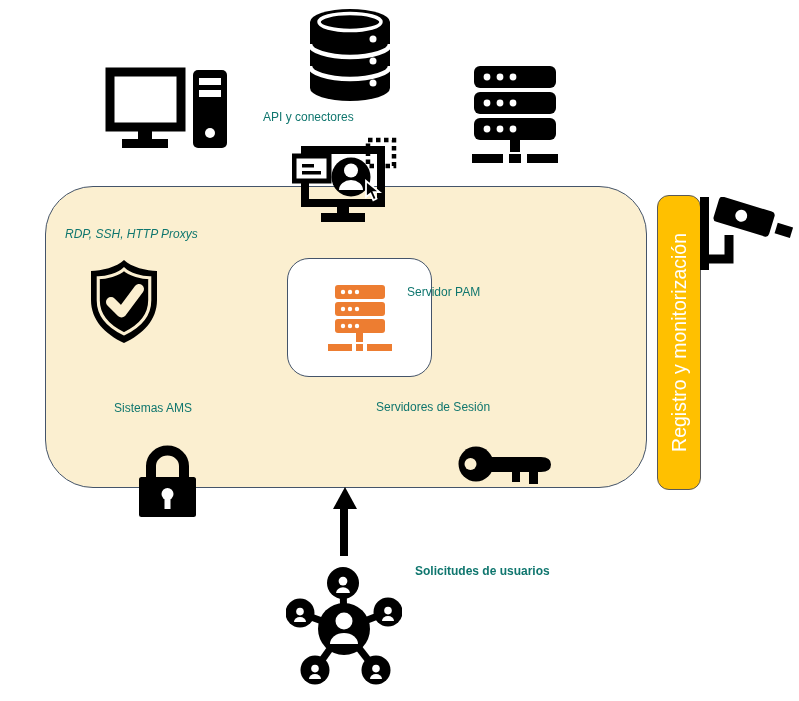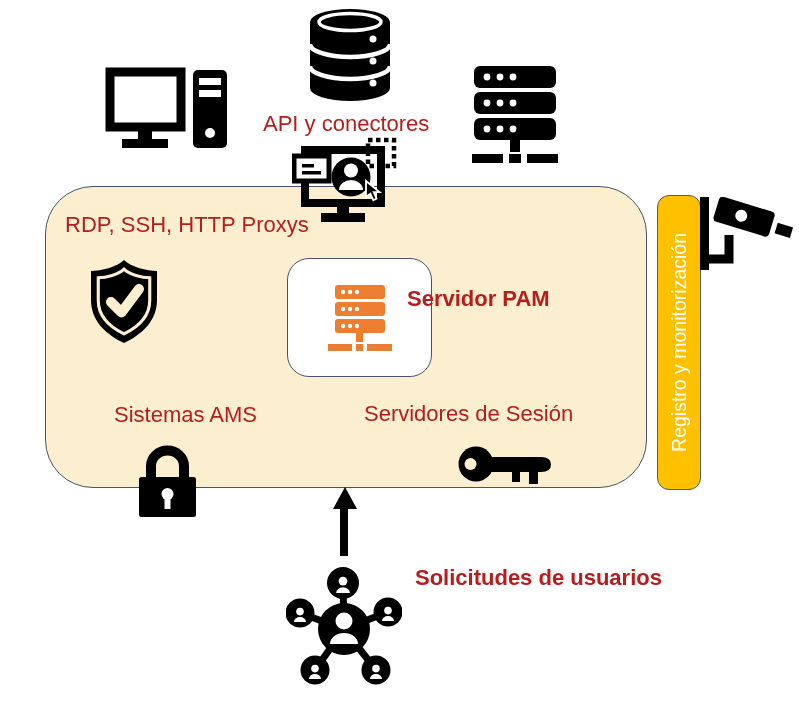--- a/index.html
+++ b/index.html
@@ -1,21 +1,21 @@
 <!DOCTYPE html>
 <html><head>
 <meta charset="utf-8">
 <style>
   html,body{margin:0;padding:0;}
   body{
     width:799px;height:701px;position:relative;background:#ffffff;
     font-family:"Liberation Sans",sans-serif;color:#000;overflow:hidden;
   }
   .abs{position:absolute;}
-  .label{font-size:22px;line-height:1.15;color:#b91c1c;white-space:nowrap;}
+  .label{font-size:12px;line-height:1.15;color:#0f766e;white-space:nowrap;}
   
   .zone{
     left:45px;top:186px;width:602px;height:302px;
     background:#FBEFD0;border:1.6px solid #44546A;border-radius:48px;
     box-sizing:border-box;
   }
   
   .pam-box{
     left:287px;top:258px;width:145px;height:119px;
     background:#ffffff;border:1.6px solid #44546A;border-radius:22px;
@@ -101,21 +101,21 @@
     <rect x="2" y="19" width="35" height="25" fill="#fff" stroke="#000" stroke-width="5"></rect>
     <rect x="10" y="27" width="12" height="3.5" fill="#000"></rect>
     <rect x="10" y="34" width="19" height="3.5" fill="#000"></rect>
     <circle cx="59" cy="40" r="19.5" fill="#000"></circle>
     <circle cx="59" cy="33.5" r="7" fill="#fff"></circle>
     <path d="M47,53 a12,10 0 0 1 24,0 z" fill="#fff"></path>
     <path d="M74,44 l0,16 4.4,-3.4 2.9,6.6 3.2,-1.7 -2.8,-6.4 5.8,0 z" fill="#000" stroke="#fff" stroke-width="1.8"></path>
   </svg>
 </div>
 
-<div class="abs label" style="left:65px;top:212px;">RDP, SSH, HTTP Proxys</div>
+<div class="abs label" style="left:65px;top:228px;font-style:italic;">RDP, SSH, HTTP Proxys</div>
 
 <div class="abs" style="left:88px;top:258px;width:72px;height:86px;">
   <svg width="72" height="86" viewBox="0 0 72 86">
     <path d="M36,2 C29,9 13,13 3,13 L3,42 C3,62 17,76 36,85 C55,76 69,62 69,42 L69,13 C59,13 43,9 36,2 Z" fill="#000"></path>
     <path d="M36,2 C29,9 13,13 3,13 L3,42 C3,62 17,76 36,85 C55,76 69,62 69,42 L69,13 C59,13 43,9 36,2 Z" transform="translate(36,43.5) scale(0.78) translate(-36,-43.5)" fill="none" stroke="#FBEFD0" stroke-width="4"></path>
     <path d="M23,44 L33.5,54.5 L51,31" fill="none" stroke="#FBEFD0" stroke-width="10" stroke-linecap="round" stroke-linejoin="round"></path>
   </svg>
 </div>
 
 <div class="abs pam-box">
@@ -134,34 +134,34 @@
         <circle cx="22" cy="41" r="2.2" fill="#fff"></circle>
         <circle cx="29" cy="41" r="2.2" fill="#fff"></circle>
       <rect x="28" y="48" width="7" height="9" fill="#ED7D31"></rect>
       <rect x="0" y="59" width="24" height="7" fill="#ED7D31"></rect>
       <rect x="28" y="59" width="7" height="7" fill="#ED7D31"></rect>
       <rect x="39" y="59" width="25" height="7" fill="#ED7D31"></rect>
     </svg>
   </div>
 </div>
 
-<div class="abs label" style="left:407px;top:286px;font-weight:bold;">Servidor PAM</div>
+<div class="abs label" style="left:407px;top:286px;">Servidor PAM</div>
 
 <div class="abs label" style="left:105px;top:402px;margin-left:9px;">Sistemas AMS</div>
 
 <div class="abs" style="left:139px;top:441px;width:57px;height:76px;">
   <svg width="57" height="76" viewBox="0 0 57 76">
     <path d="M12,40 V25 a16.5,15.5 0 0 1 33,0 V40" fill="none" stroke="#000" stroke-width="10"></path>
     <rect x="0" y="36" width="57" height="40" rx="2.5" fill="#000"></rect>
     <circle cx="28.5" cy="53" r="6" fill="#fff"></circle>
     <rect x="25.5" y="56" width="6" height="12" fill="#fff"></rect>
   </svg>
 </div>
 
-<div class="abs label" style="left:364px;top:401px;">Servidores de Sesión</div>
+<div class="abs label" style="left:376px;top:401px;">Servidores de Sesión</div>
 
 <div class="abs" style="left:458px;top:444px;width:94px;height:44px;">
   <svg width="94" height="44" viewBox="0 0 94 44">
     <circle cx="18" cy="20" r="17.5" fill="#000"></circle>
     <circle cx="12.5" cy="20" r="6" fill="#FBEFD0"></circle>
     <path d="M33,13 H83 Q93,13 93,20.5 Q93,28 83,28 H80 V40 H71 V28 H62 V38 H54 V28 H33 Z" fill="#000"></path>
   </svg>
 </div>
 
 <div class="abs side-bar">

